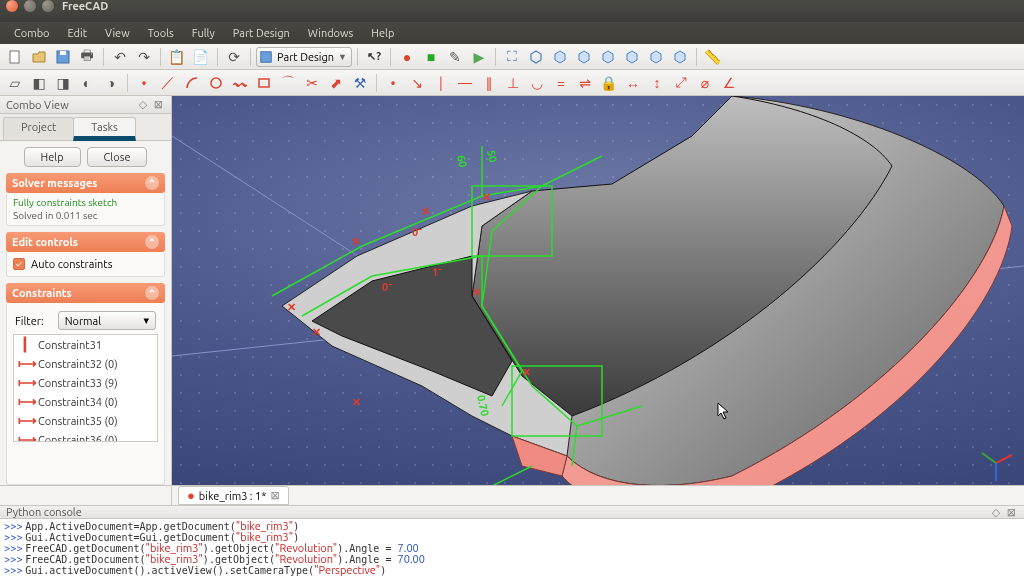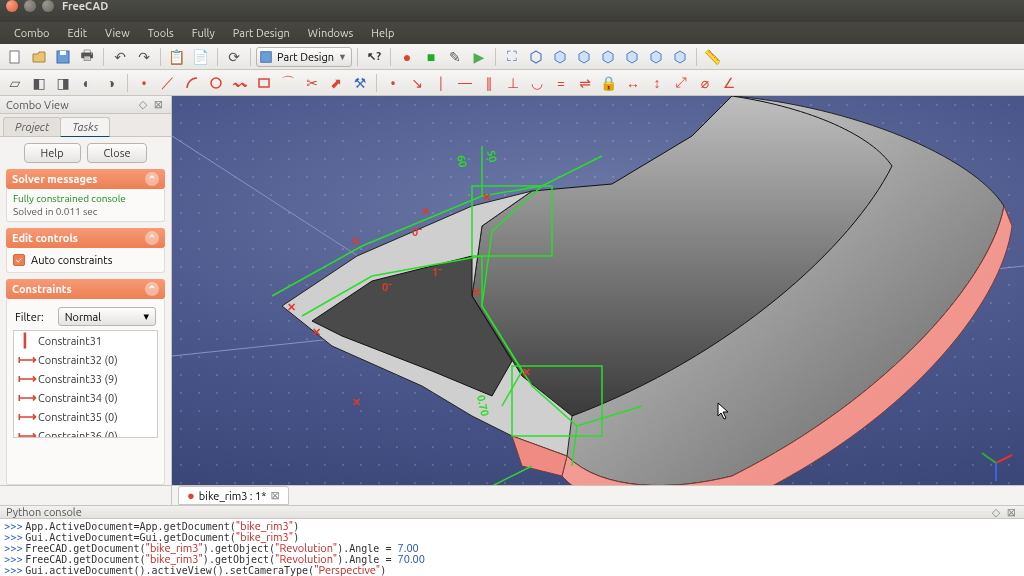--- a/index.html
+++ b/index.html
@@ -23,22 +23,22 @@
 .tsep { width: 1px; height: 18px; background: #c9c6c1; margin: 0 3px; }
 .tbtn svg { width: 16px; height: 16px; }
 .combo { display: inline-flex; align-items: center; background: linear-gradient(#fdfdfd,#e6e4e1); border: 1px solid #b8b5b0; border-radius: 3px; height: 20px; padding: 0 4px 0 2px; gap: 4px; }
 .combo .arrow { font-size: 9px; color: #666; }
 
 
 .main { display: flex; height: calc(576px - 22px - 22px - 26px - 26px - 14px - 71px); }
 .sidebar { width: 172px; background: #f4f3f1; border-right: 1px solid #c9c6c1; display: flex; flex-direction: column; }
 .panel-title { height: 18px; background: linear-gradient(#f2f1ef,#e4e2df); border-bottom: 1px solid #c9c6c1; display: flex; align-items: center; justify-content: space-between; padding: 0 6px; color: #555; font-size: 10px; }
 .tabs { display: flex; border-bottom: 1px solid #c9c6c1; background: #ece9e6; padding-top: 3px; padding-left: 3px; }
-.tab { padding: 3px 11px; background: #e4e1dd; border: 1px solid #c9c6c1; border-bottom: none; margin-right: -1px; color: #555; border-radius: 3px 3px 0 0; font-style: italic; }
-.tab.active { background: #f4f3f1; border-bottom: 1px solid #0c4a6e; margin-bottom: -1px; z-index: 1; position: relative; }
+.tab { padding: 3px 17px; background: #e4e1dd; border: 1px solid #c9c6c1; border-bottom: none; margin-right: -1px; color: #555; border-radius: 3px 3px 0 0; }
+.tab.active { background: #f4f3f1; border-bottom: 5px solid #0c4a6e; margin-bottom: -1px; z-index: 1; position: relative; }
 .task-area { padding: 6px; display: flex; flex-direction: column; gap: 6px; overflow: hidden; flex: 1; }
 .btn-row { display: flex; gap: 6px; justify-content: center; }
 .btn { background: linear-gradient(#fdfdfd,#e6e4e1); border: 1px solid #b8b5b0; border-radius: 4px; padding: 3px 16px; color: #333; }
 .section-hdr { background: linear-gradient(#f79a76,#ed7f54); color: #fff; padding: 3px 6px; border-radius: 3px; display: flex; align-items: center; justify-content: space-between; font-weight: bold; }
 .section-hdr .x { width: 14px; height: 14px; background: rgba(255,255,255,.4); border-radius: 50%; display: flex; align-items: center; justify-content: center; font-size: 10px; }
 .section-body { background: #fbfaf9; border: 1px solid #e0ddd8; border-top: none; padding: 4px 6px; border-radius: 0 0 3px 3px; }
 .solver-msg { color: #1a8a1a; font-size: 10px; }
 .solver-time { color: #555; font-size: 10px; margin-top: 2px; }
 .row { display: flex; align-items: center; gap: 6px; margin: 2px 0; }
 .chk { width: 12px; height: 12px; border: 1px solid #aaa; border-radius: 2px; display: inline-flex; align-items: center; justify-content: center; background: #fff; }
@@ -245,21 +245,21 @@
         <button class="btn">Help</button>
         <button class="btn">Close</button>
       </div>
 
       <div>
         <div class="section-hdr">
           <span>Solver messages</span>
           <span class="x">⌃</span>
         </div>
         <div class="section-body">
-          <div class="solver-msg">Fully constrained console</div>
+          <div class="solver-msg">Fully constraints sketch</div>
           <div class="solver-time">Solved in 0.011 sec</div>
         </div>
       </div>
 
       <div>
         <div class="section-hdr">
           <span>Edit controls</span>
           <span class="x">⌃</span>
         </div>
         <div class="section-body">

